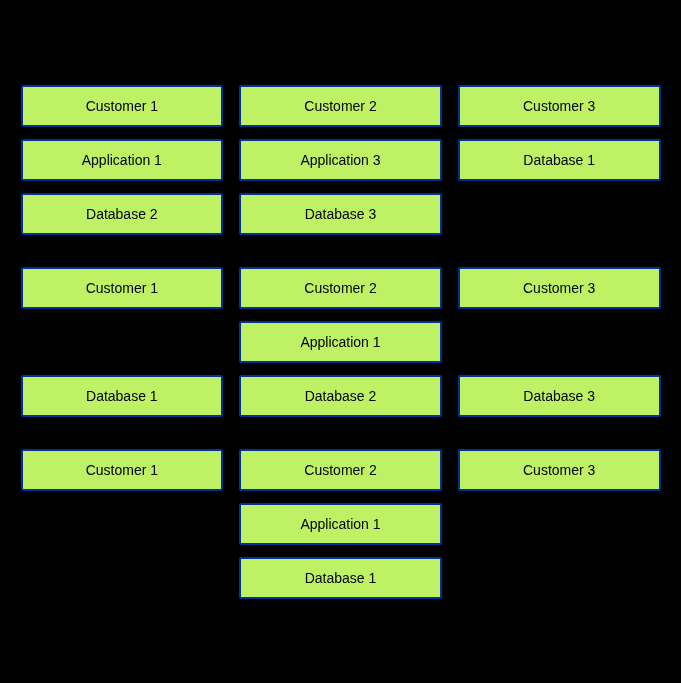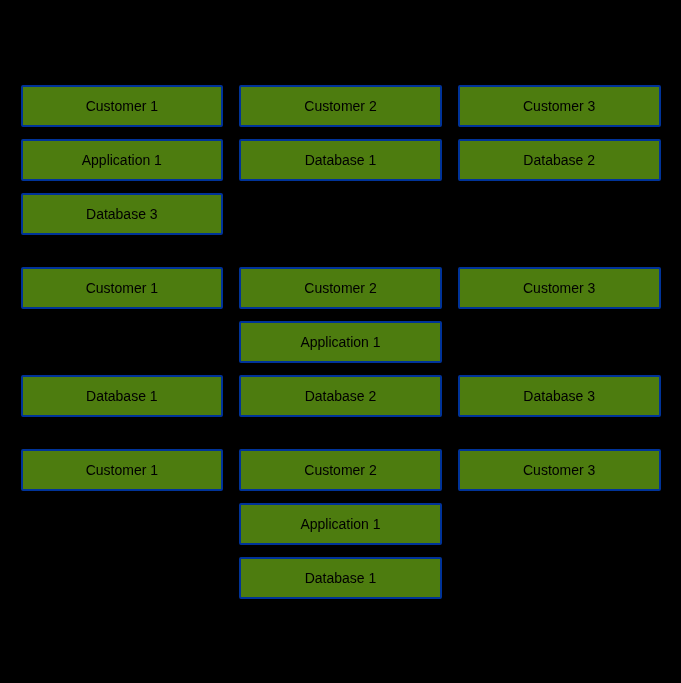--- a/index.html
+++ b/index.html
@@ -22,21 +22,21 @@
       padding: 20px 10px;
     }
 
     .grid-section {
       display: grid;
       grid-template-columns: repeat(3, 1fr);
       gap: 12px 16px;
     }
 
     .box {
-      background: #4d7c0f;
+      background: #bef264;
       border: 2px solid #003399;
       border-radius: 2px;
       padding: 10px 14px;
       text-align: center;
       font-size: 14px;
       color: #000;
       min-height: 42px;
       display: flex;
       align-items: center;
       justify-content: center;
@@ -68,20 +68,21 @@
 <body>
 
 <div class="main-container">
 
   <div class="grid-section">
     <div class="box">Customer 1</div>
     <div class="box">Customer 2</div>
     <div class="box">Customer 3</div>
 
     <div class="box">Application 1</div>
+    <div class="box">Application 3</div>
 
     <div class="box">Database 1</div>
     <div class="box">Database 2</div>
     <div class="box">Database 3</div>
   </div>
 
   <div class="section2">
     <div class="box">Customer 1</div>
     <div class="box">Customer 2</div>
     <div class="box">Customer 3</div>

